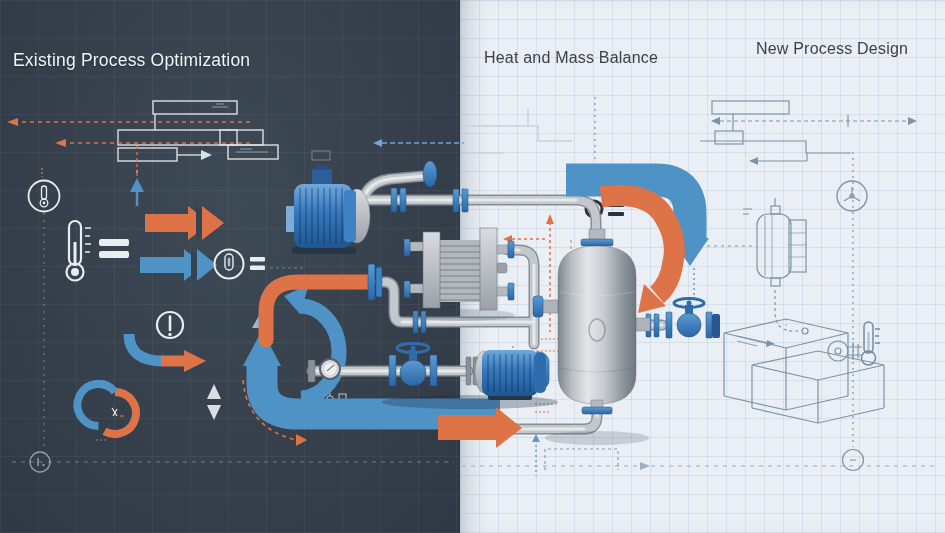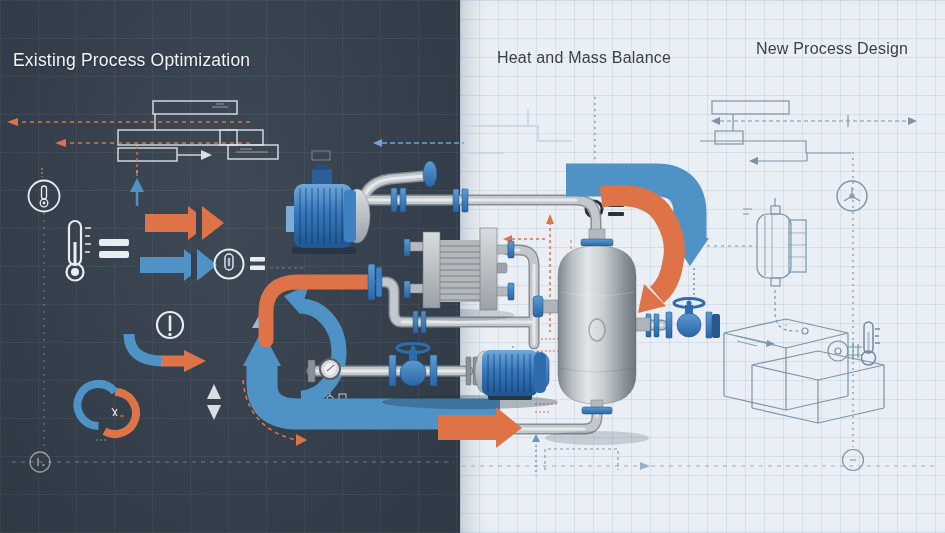--- a/index.html
+++ b/index.html
@@ -19,21 +19,21 @@
   .panel-right{
     left:460px;width:485px;background-color:#E9EFF4;
     background-image:
       linear-gradient(rgba(110,145,180,0.16) 1px, transparent 1px),
       linear-gradient(90deg, rgba(110,145,180,0.16) 1px, transparent 1px);
     background-size:19px 19px;
     box-shadow:inset 20px 0 26px -18px rgba(40,60,80,0.30);
   }
   .title{position:absolute;font-weight:400;white-space:nowrap;letter-spacing:0.2px;}
   .title-left{left:13px;top:50px;font-size:17.5px;color:#F2F5F7;text-shadow:0 1px 2px rgba(0,0,0,0.35);}
-  .title-mid{left:484px;top:49px;font-size:16px;color:#3A414B;margin-left:13px;}
+  .title-mid{left:484px;top:49px;font-size:16px;color:#3A414B;}
   .title-right{left:756px;top:40px;font-size:16px;color:#3A414B;}
   svg.art{position:absolute;left:0;top:0;}
 </style>
 </head>
 <body>
 
 <div class="stage">
   <div class="panel panel-left"></div>
   <div class="panel panel-right"></div>
 

